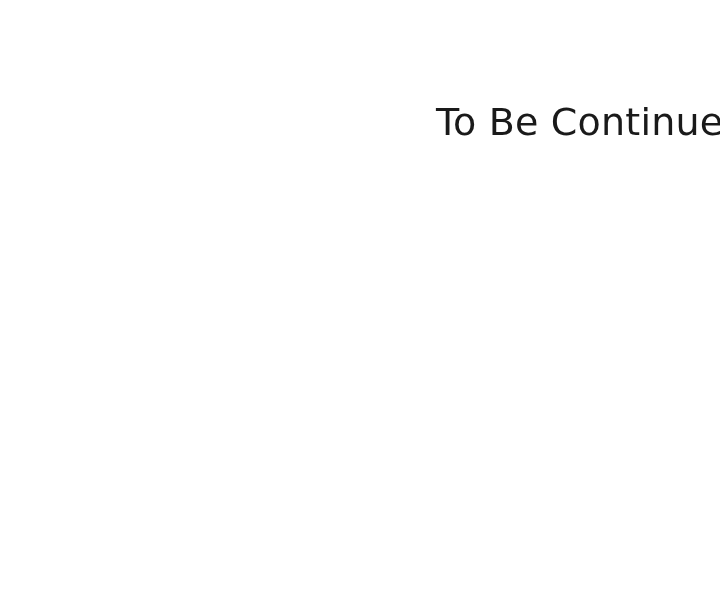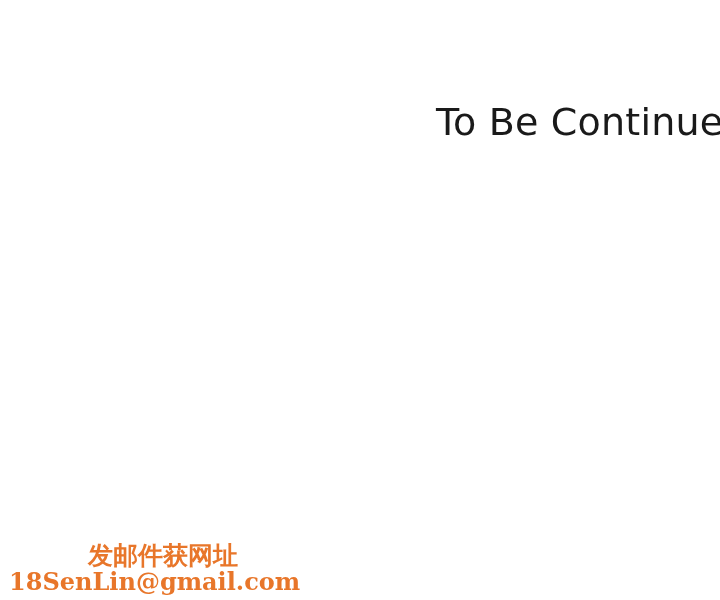--- a/index.html
+++ b/index.html
@@ -74,18 +74,14 @@
     white-space: nowrap;
   }
 </style>
 </head>
 <body>
 
 <div class="page">
 
   <p class="endcard-text">To Be Continued</p>
 
-  <div class="watermark">
-    <p class="watermark-cn">发邮件获网址</p>
-    <p class="watermark-email">18SenLin@gmail.com</p>
-  </div>
 
 </div>
 
 </body></html>

